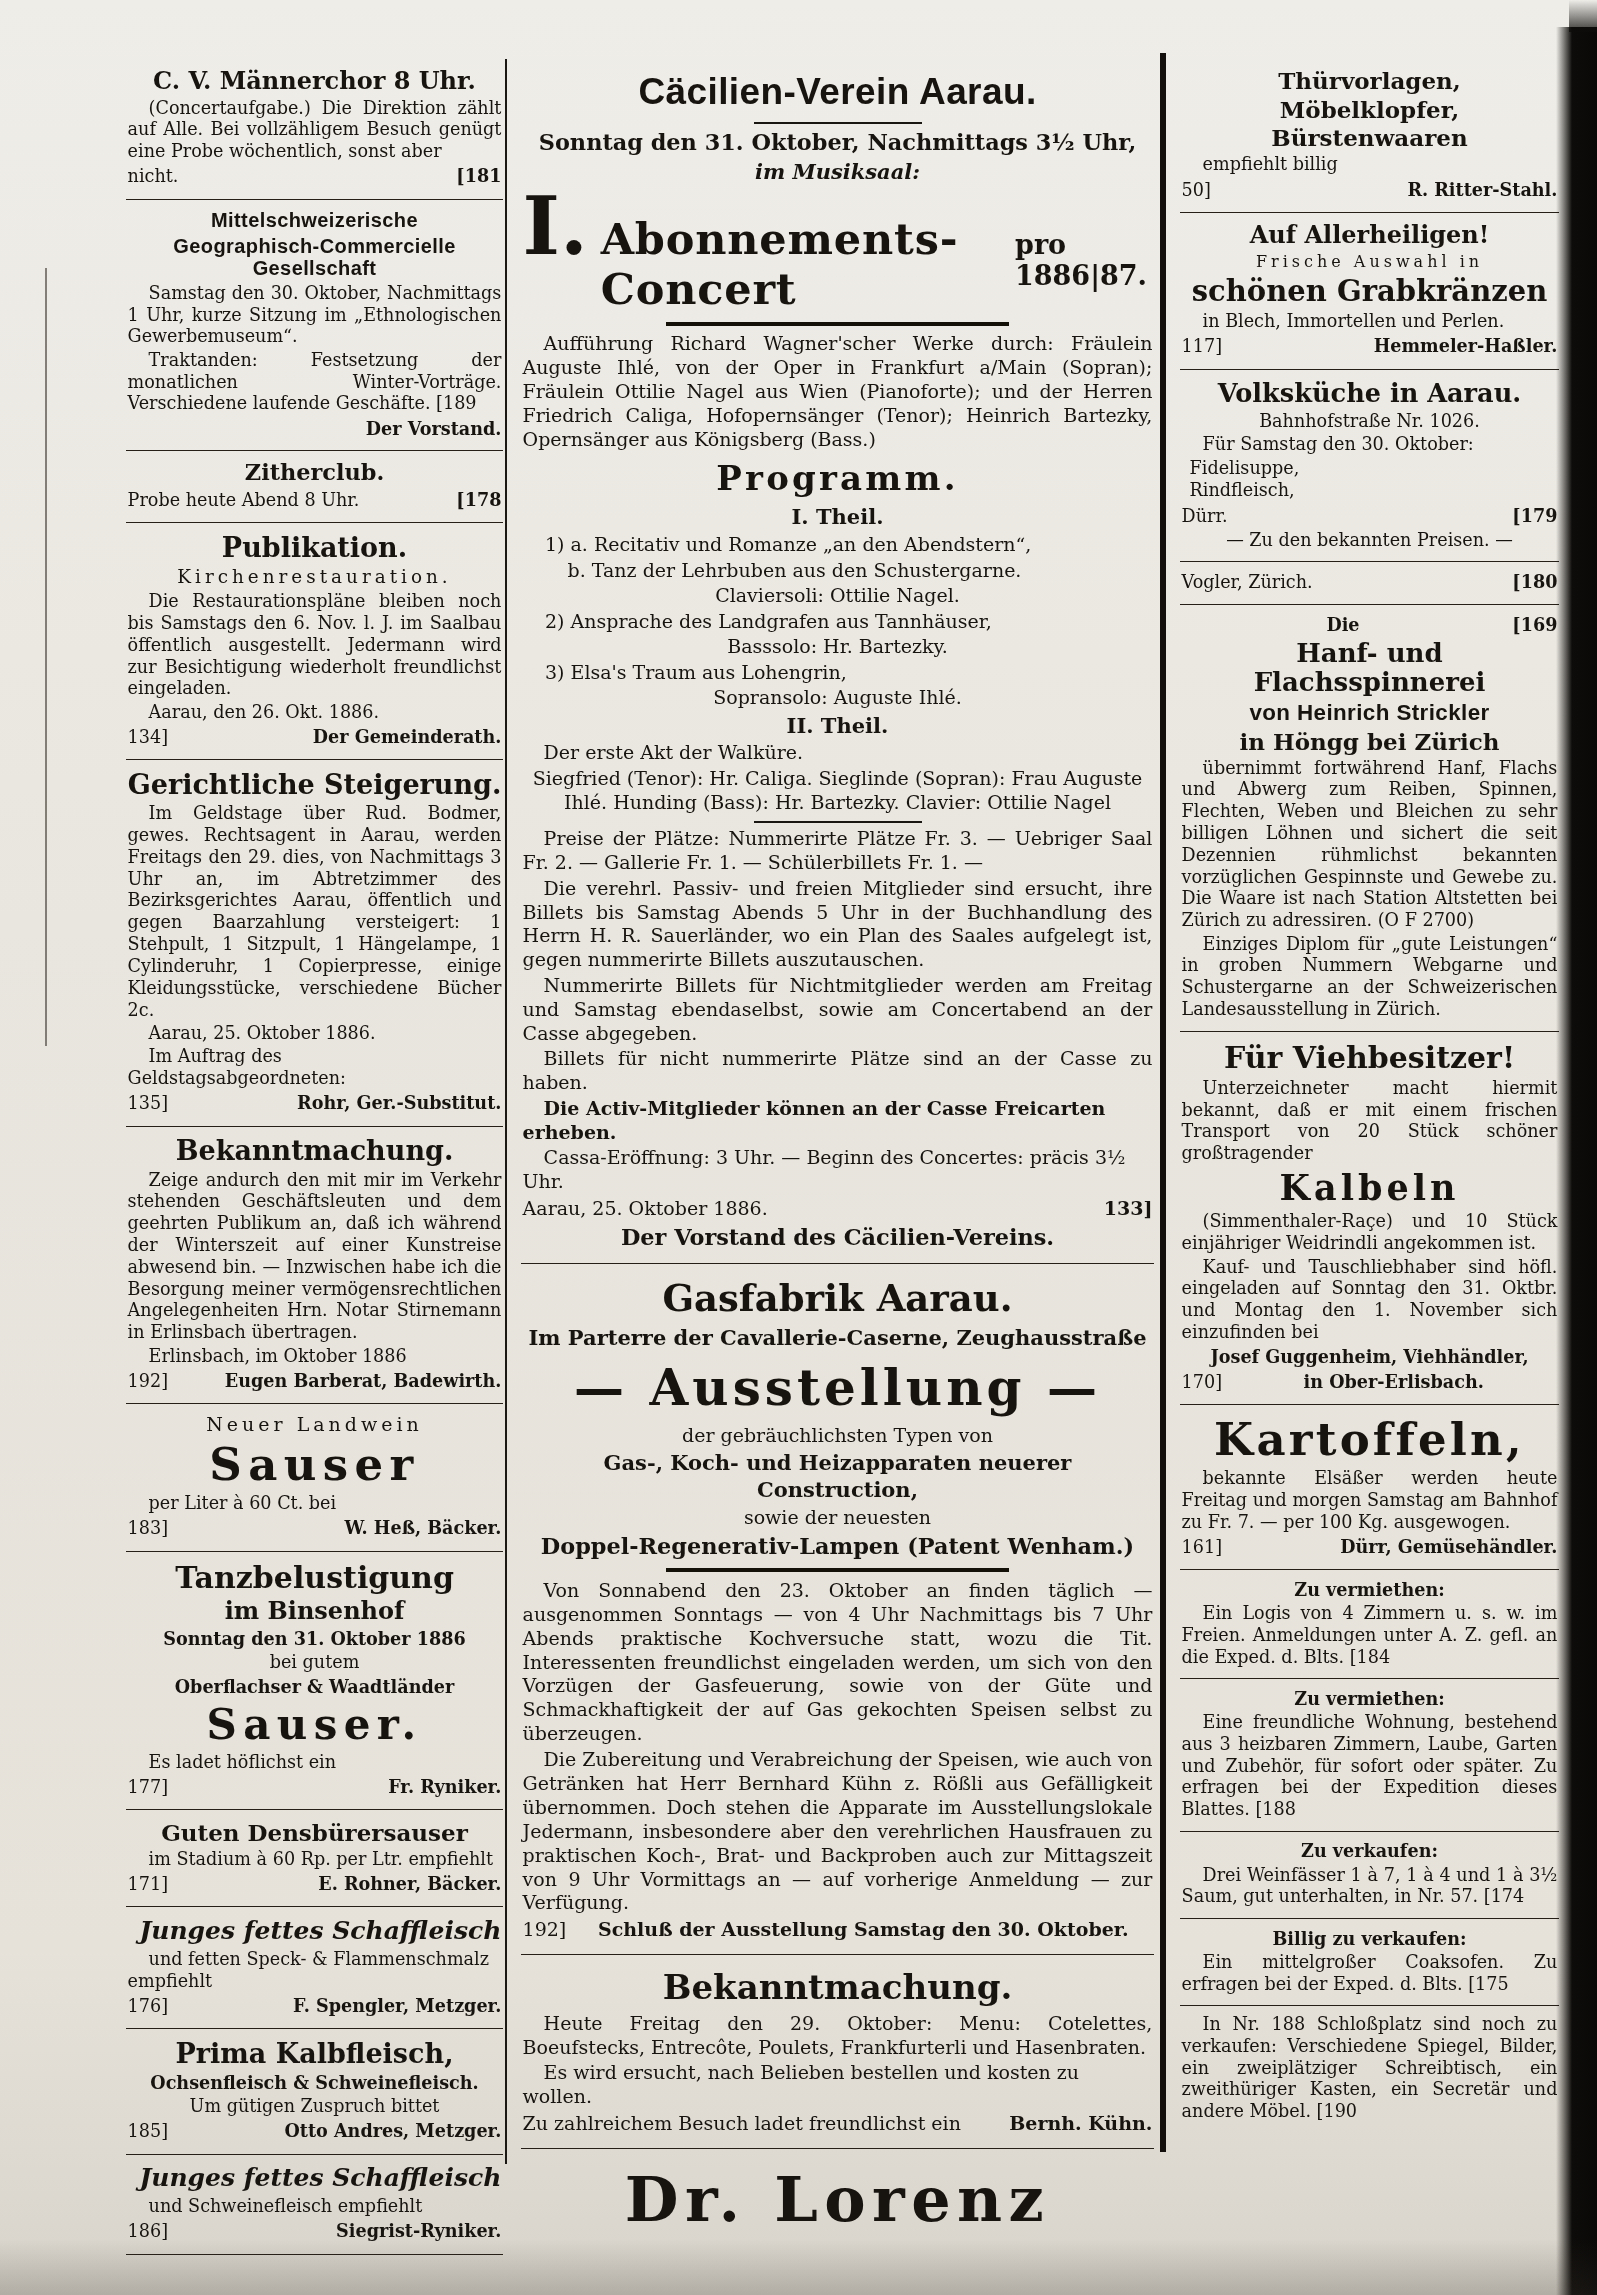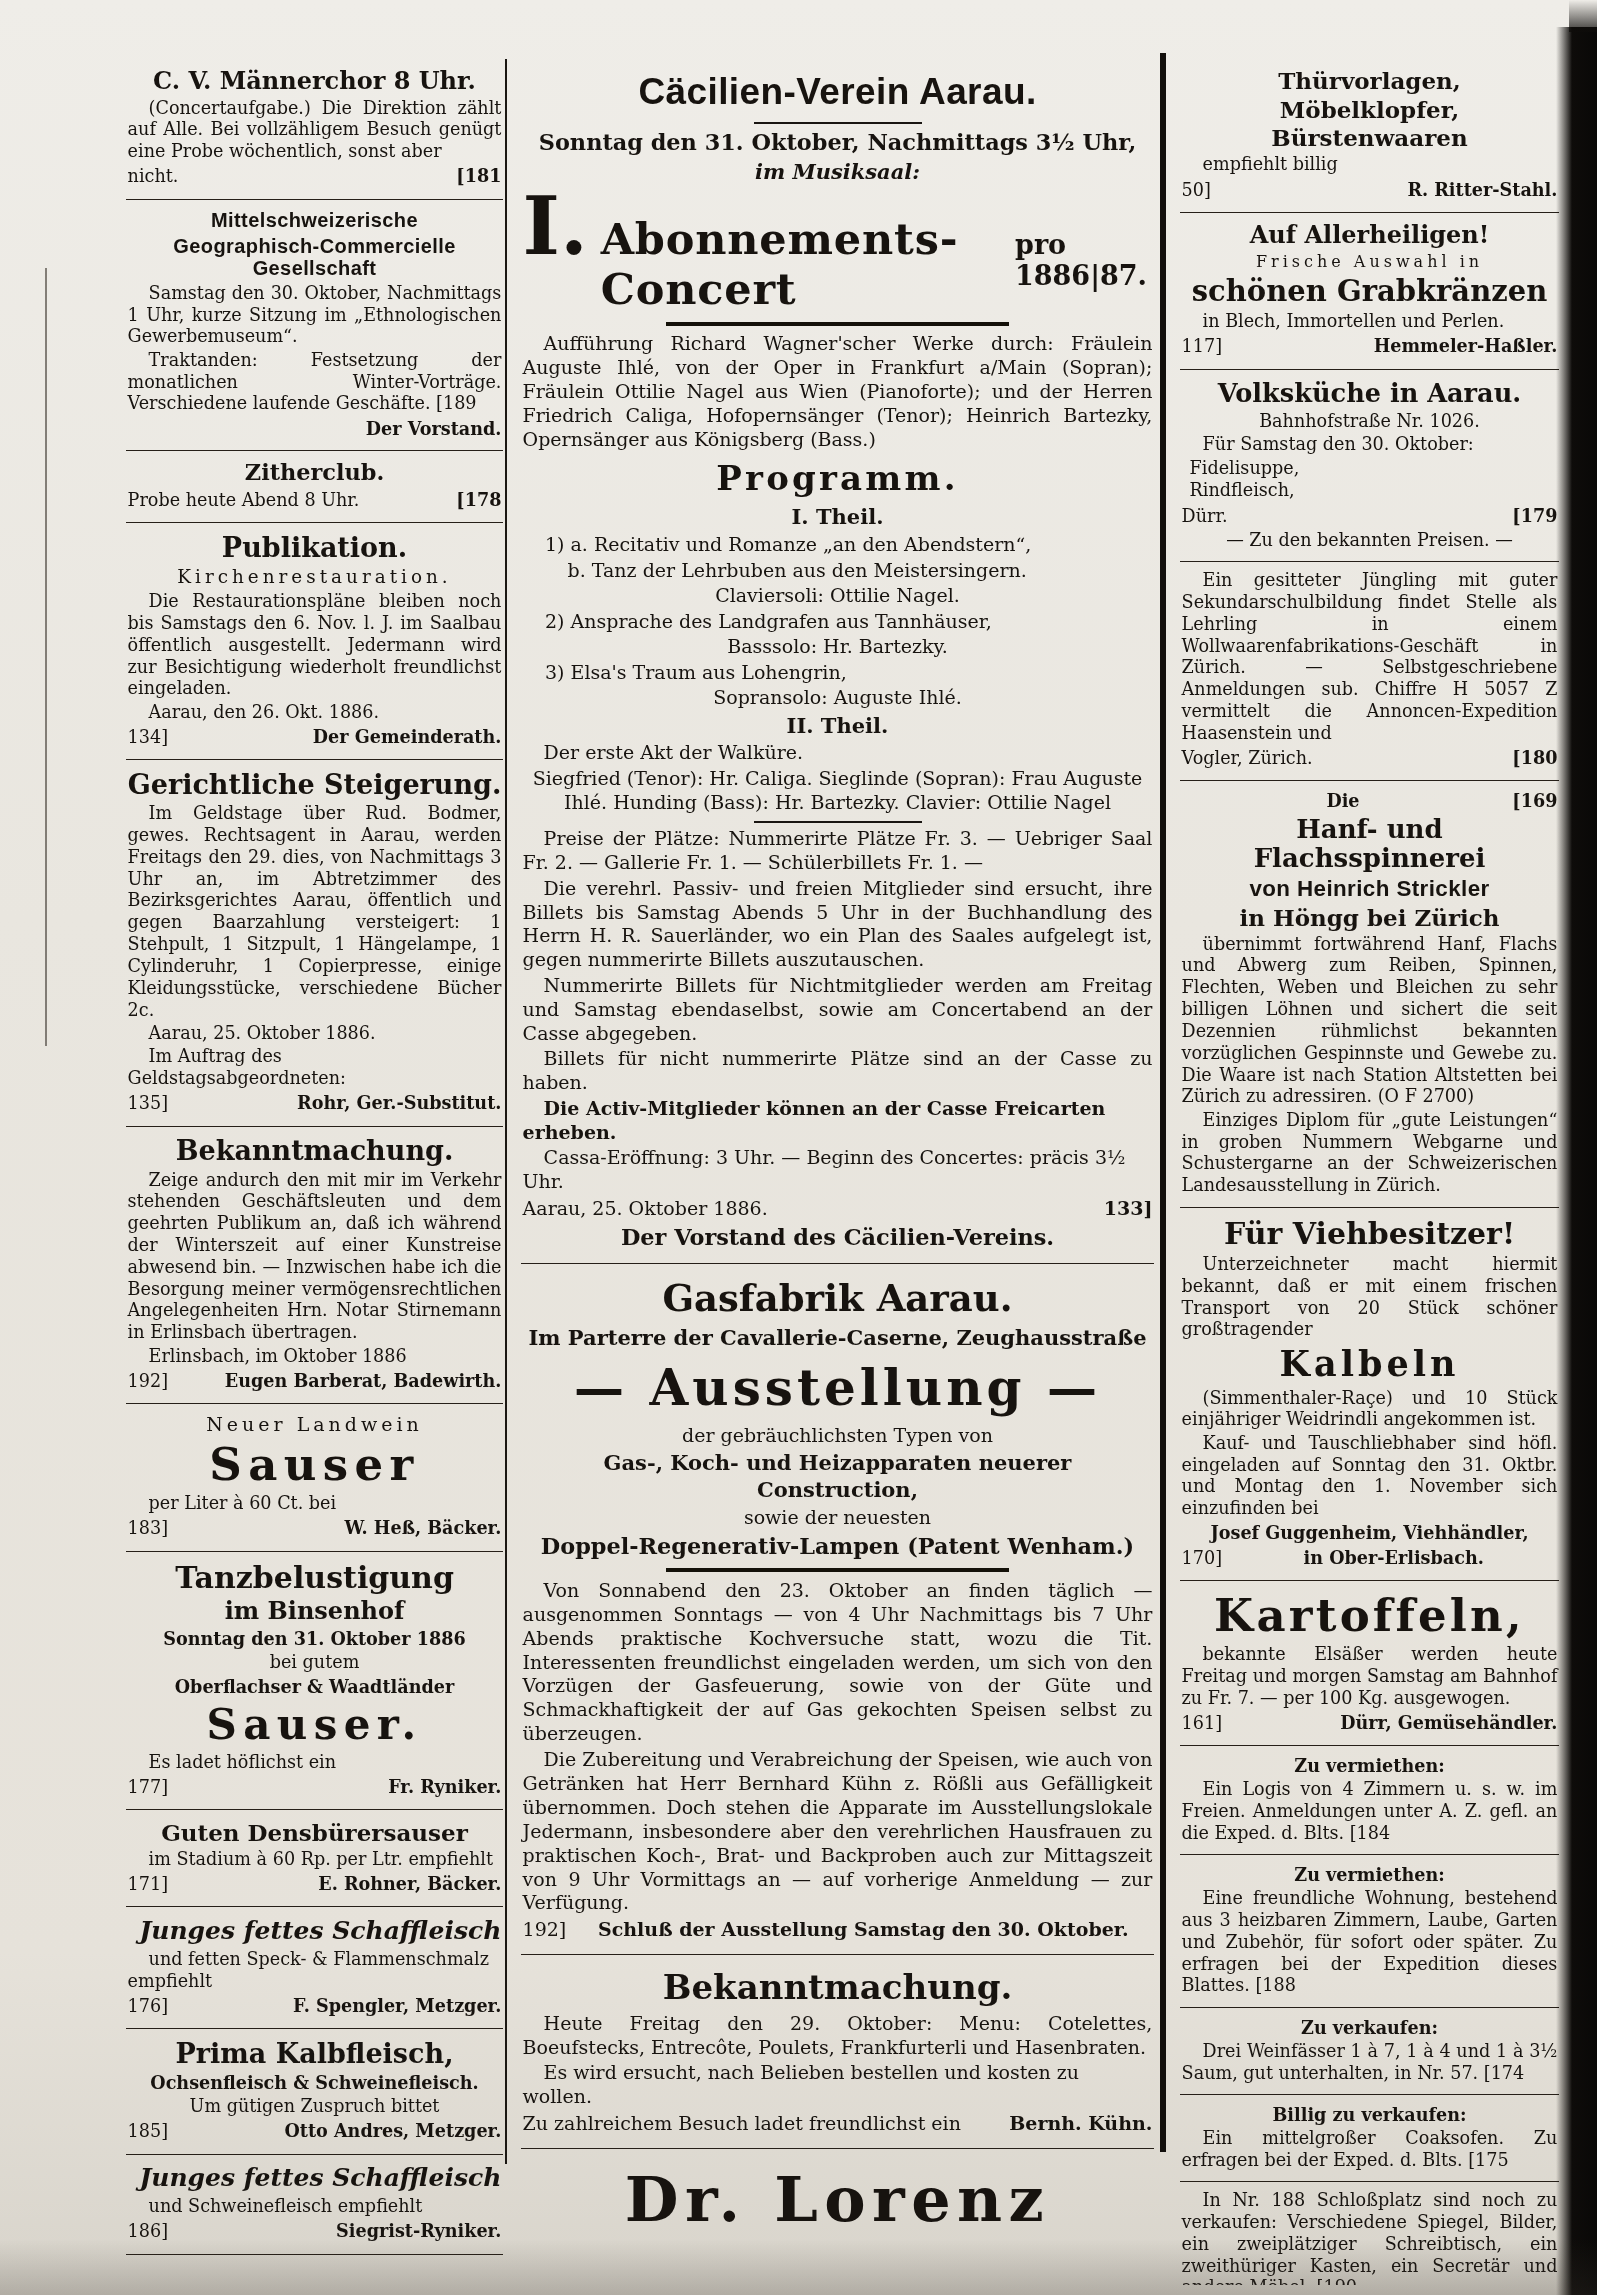--- a/index.html
+++ b/index.html
@@ -184,21 +184,21 @@
         <div class="bigI-wrap">
           <span class="bigI">I.</span>
           <span class="bigMain">Abonnements-Concert</span>
           <span class="bigTail">pro 1886|87.</span>
         </div>
         <div class="srule2"></div>
         <div class="ln body">Aufführung Richard Wagner'scher Werke durch: Fräulein Auguste Ihlé, von der Oper in Frankfurt a/Main (Sopran); Fräulein Ottilie Nagel aus Wien (Pianoforte); und der Herren Friedrich Caliga, Hofopernsänger (Tenor); Heinrich Bartezky, Opernsänger aus Königsberg (Bass.)</div>
         <div class="ln hs" style="font-size: 34px; letter-spacing: 3.2px;">Programm.</div>
         <div class="ln cenb" style="font-size: 21px;">I. Theil.</div>
         <div class="ln prog">1) a. Recitativ und Romanze „an den Abendstern“,</div>
-        <div class="ln prog2">b. Tanz der Lehrbuben aus den Meistersingern.</div>
+        <div class="ln prog2">b. Tanz der Lehrbuben aus den Schustergarne.</div>
         <div class="ln cen">Claviersoli: Ottilie Nagel.</div>
         <div class="ln prog">2) Ansprache des Landgrafen aus Tannhäuser,</div>
         <div class="ln cen">Basssolo: Hr. Bartezky.</div>
         <div class="ln prog">3) Elsa's Traum aus Lohengrin,</div>
         <div class="ln cen">Sopransolo: Auguste Ihlé.</div>
         <div class="ln cenb" style="font-size: 21px;">II. Theil.</div>
         <div class="ln bodyn">Der erste Akt der Walküre.</div>
         <div class="ln cen">Siegfried (Tenor): Hr. Caliga. Sieglinde (Sopran): Frau Auguste Ihlé. Hunding (Bass): Hr. Bartezky. Clavier: Ottilie Nagel</div>
         <div class="srule"></div>
         <div class="ln body">Preise der Plätze: Nummerirte Plätze Fr. 3. — Uebriger Saal Fr. 2. — Gallerie Fr. 1. — Schülerbillets Fr. 1. —</div>
@@ -272,21 +272,20 @@
           <li>Fidelisuppe,</li>
           <li>Rindfleisch,</li>
         </ul>
         <div class="row ln">
           <span class="l">  Dürr.</span>
           <span class="r">[179</span>
         </div>
         <div class="ln cen">— Zu den bekannten Preisen. —</div>
       </div>
       <div class="ad">
-        <div class="ln body">Ein gesitteter Jüngling mit guter Sekundarschulbildung findet Stelle als Lehrling in einem Wollwaarenfabrikations-Geschäft in Zürich. — Selbstgeschriebene Anmeldungen sub. Chiffre H 5057 Z vermittelt die Annoncen-Expedition Haasenstein und</div>
         <div class="row ln">
           <span class="l">Vogler, Zürich.</span>
           <span class="r">[180</span>
         </div>
       </div>
       <div class="ad">
         <div class="row ln">
           <span class="c">Die</span>
           <span class="r">[169</span>
         </div>

